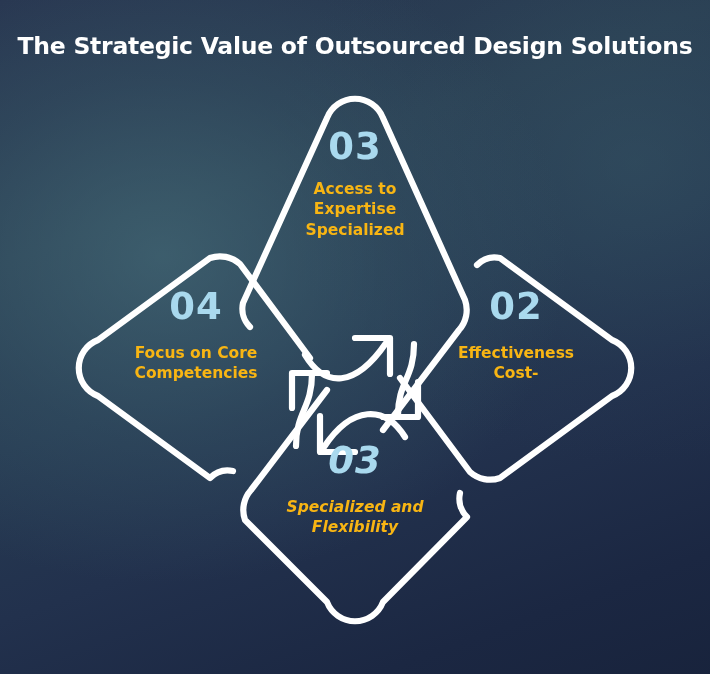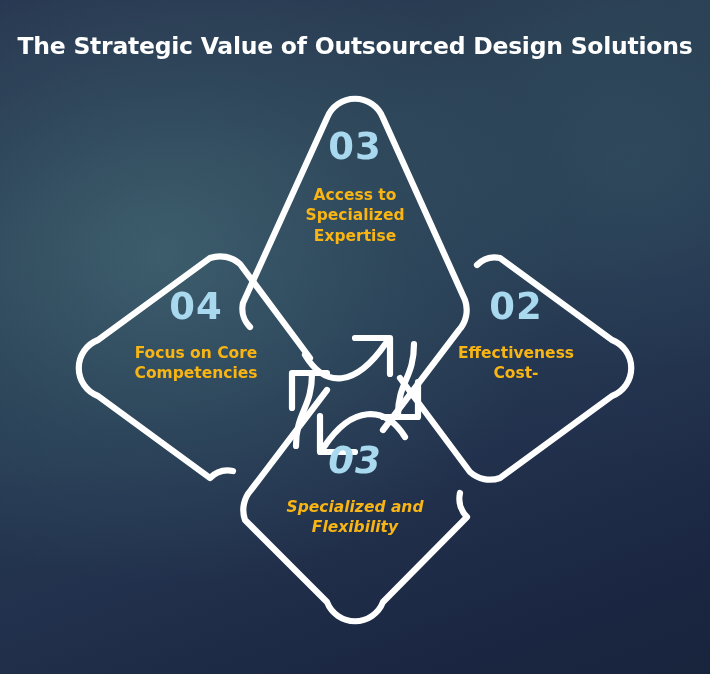--- a/index.html
+++ b/index.html
@@ -80,21 +80,21 @@
     font-weight: bold;
     letter-spacing: 1px;
     line-height: 1;
   }
   .node-label {
     color: #f8b513;
     font-family: "DejaVu Sans", "Liberation Sans", sans-serif;
     font-size: 15.5px;
     font-weight: bold;
     line-height: 1.32;
-    margin-top: 20px;
+    margin-top: 14px;
   }
   #node-01 { left: 255px; top: 128px; }
   #node-02 { left: 416px; top: 288px; }
   #node-03 { left: 255px; top: 442px; font-style: italic; }
   #node-04 { left: 96px; top: 288px; }
   #node-02 .node-label { margin-top: 18px; }
   #node-04 .node-label { margin-top: 18px; }
   #node-03 .node-label { margin-top: 18px; }
 </style>
 </head>
@@ -155,22 +155,22 @@
     <path class="cycle-arrow" d="M 296 446
          C 296 412 312 408 312 374"></path>
     <path class="cycle-arrow" d="M 292 408 L 292 373 L 327 373"></path>
 
   </svg>
 
   <div class="node-text" id="node-01">
     <div class="node-number">03</div>
     <div class="node-label">
       <div>Access to</div>
+      <div>Expertise</div>
       <div>Specialized</div>
-      <div>Expertise</div>
     </div>
   </div>
 
   <div class="node-text" id="node-02">
     <div class="node-number">02</div>
     <div class="node-label">
       <div>Effectiveness</div>
       <div>Cost-</div>
     </div>
   </div>

